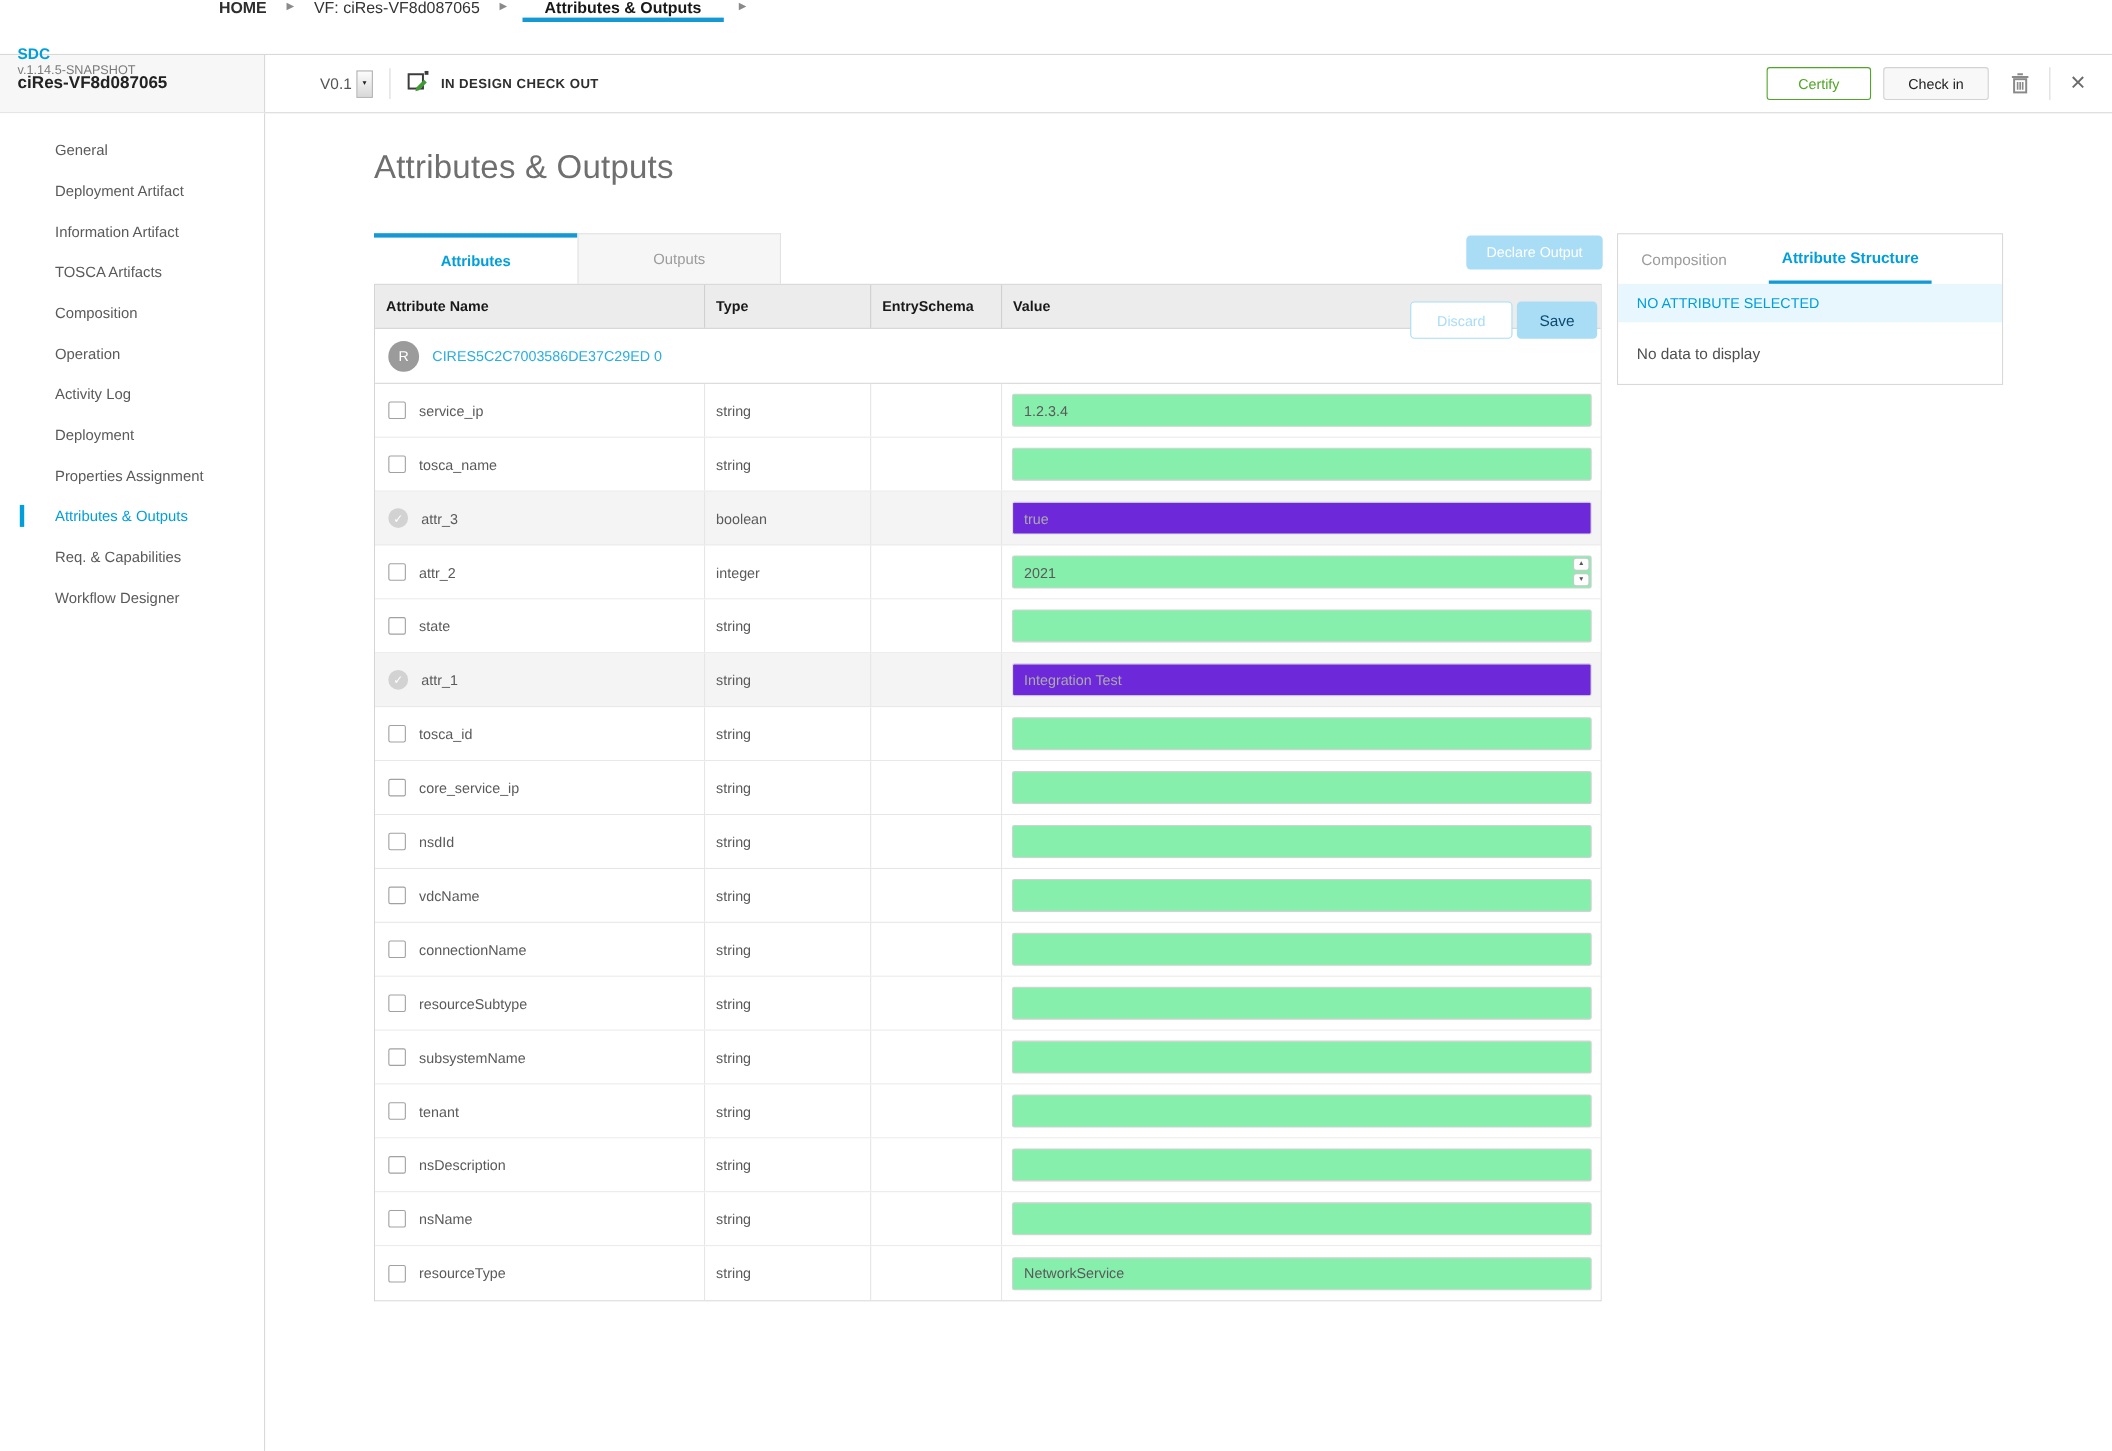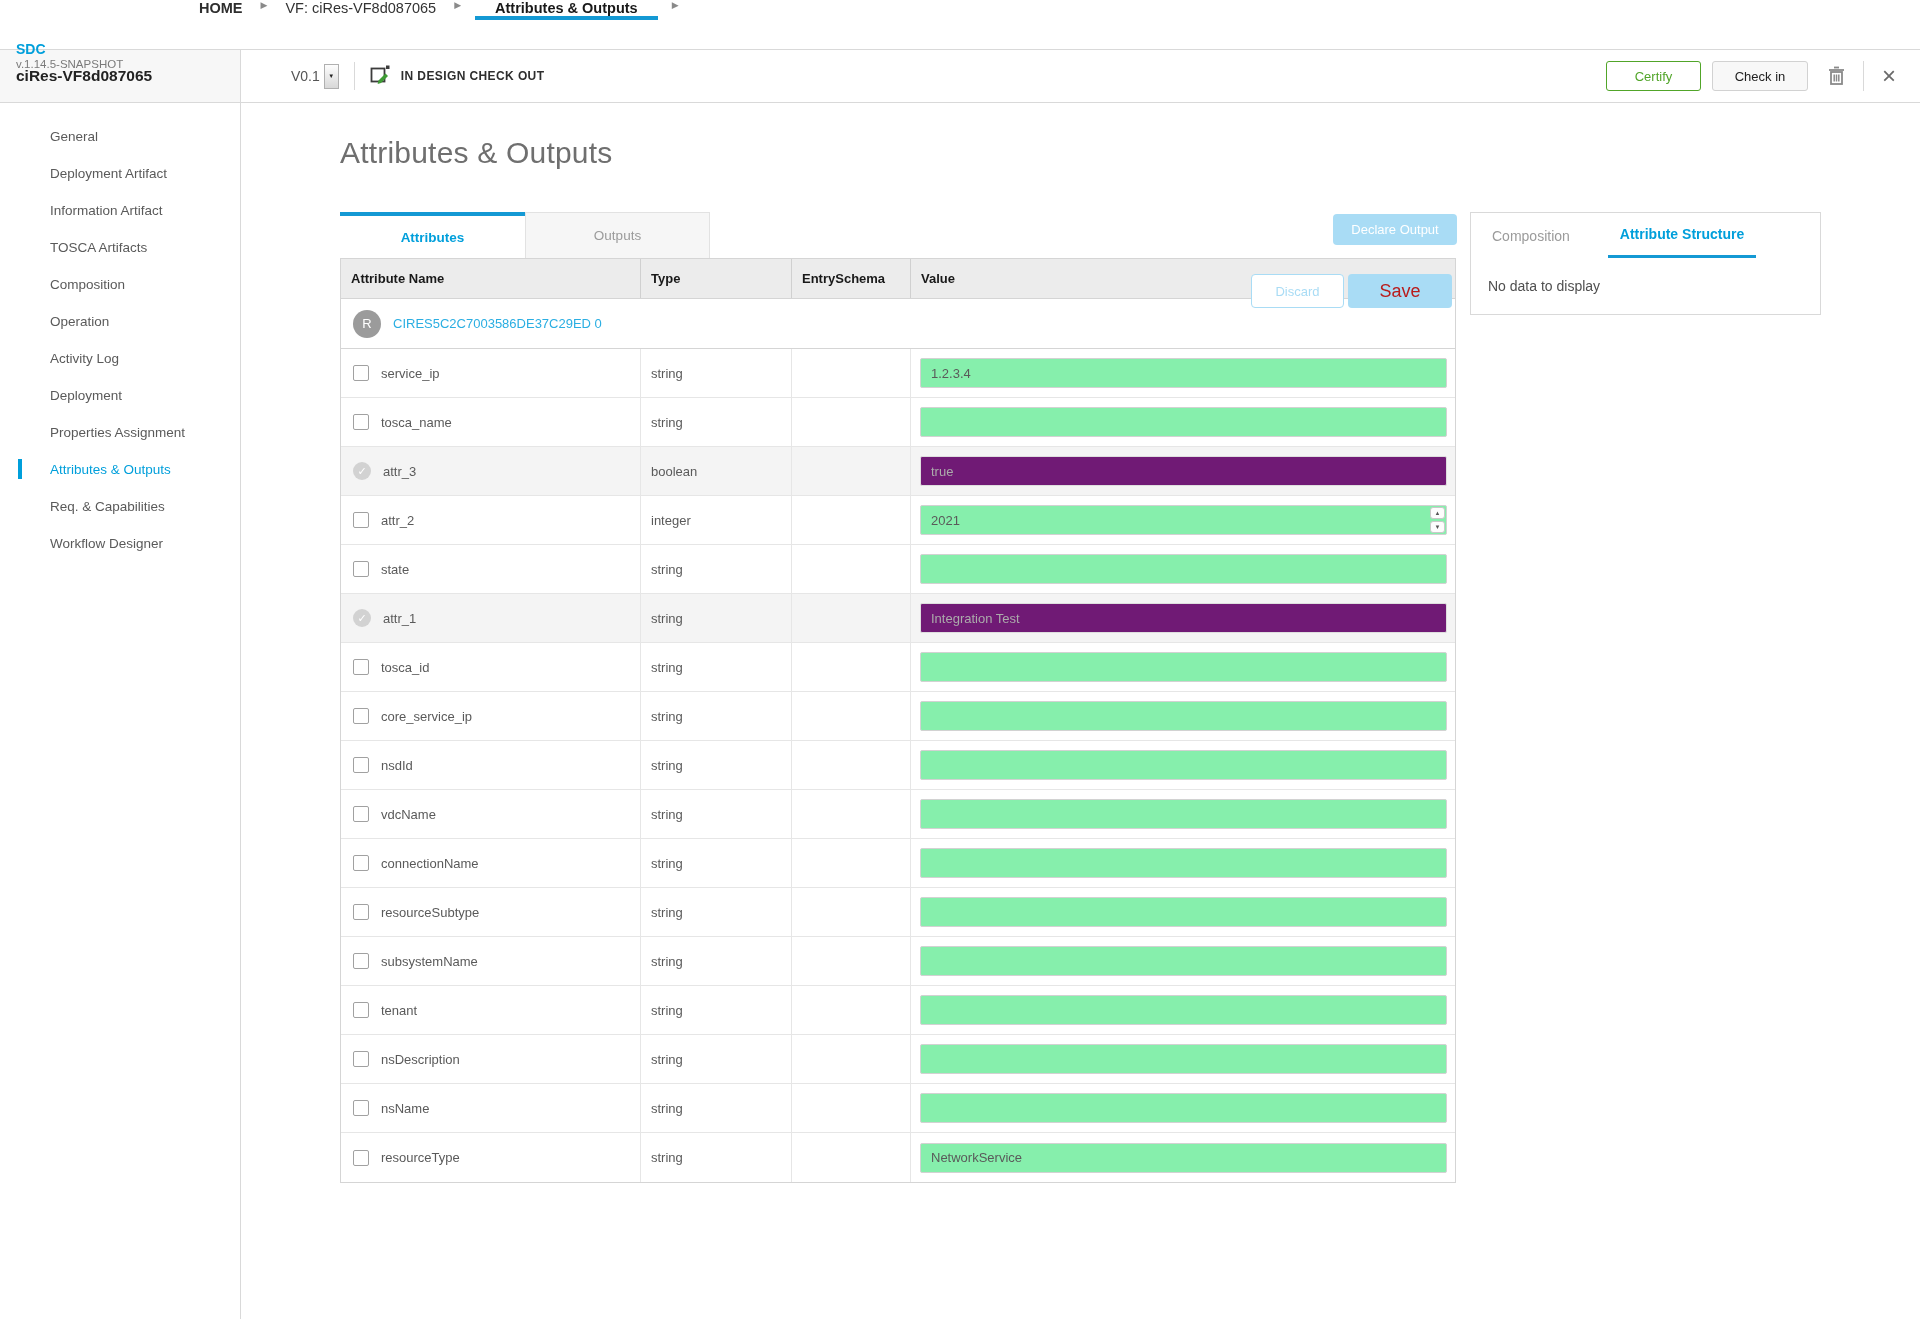--- a/index.html
+++ b/index.html
@@ -64,39 +64,39 @@
 
   .declare-btn{ position:absolute; left:1092px; top:111px; width:124px; height:31px; background:var(--accent-light); color:#fff; border:none; border-radius:4px; font-size:13px;}
 
   
   .attr-table{ position:absolute; left:99px; top:155px; width:1116px; border:1px solid var(--border); border-top:1px solid var(--border); background:#fff;}
   .t-header{ display:flex; height:40px; background:#ececec; border-bottom:1px solid var(--border); position:relative; align-items:center;}
   .t-header .hc{ font-size:13px; font-weight:700; color:#191919; padding-left:10px; height:100%; display:flex; align-items:center; border-right:1px solid #d0d0d0;}
   .hc.c-name{ width:300px;} .hc.c-type{ width:151px;} .hc.c-entry{ width:119px;} .hc.c-value{ flex:1; border-right:none;}
   .hdr-btns{ position:absolute; right:3px; top:15px; display:flex;margin-left:16px;}
   .btn-discard{ width:93px; height:34px; background:#fff; border:1px solid var(--accent-light); color:var(--accent-light); border-radius:4px; font-size:13px; margin-right:4px;}
-  .btn-save{ width:104px; height:34px; background:var(--accent-light); border:none; color:#b91c1c; border-radius:4px; font-size:18px;}
+  .btn-save{ width:73px; height:34px; background:var(--accent-light); border:none; color:#0c4a6e; border-radius:4px; font-size:14px;}
 
   .group-row{ height:50px; display:flex; align-items:center; border-bottom:1px solid var(--border); background:#fff; padding-left:12px; }
   .avatar{ width:28px; height:28px; border-radius:50%; background:#9b9b9b; color:#fff; font-size:13px; display:flex; align-items:center; justify-content:center;}
   .group-link{ color:var(--link); font-size:13px; margin-left:12px; cursor:pointer;}
 
   .a-row{ display:flex; height:49px; border-bottom:1px solid var(--border-soft); background:#fff; align-items:stretch;}
   .a-row:last-child{ border-bottom:none;}
   .a-row.disabled{ background:#f4f4f4;}
   .cell{ display:flex; align-items:center; border-right:1px solid var(--border-soft);}
   .c1{ width:300px; padding-left:12px;}
   .c2{ width:151px; padding-left:10px; font-size:13px; color:#5a5a5a;}
   .c3{ width:119px;}
   .c4{ flex:1; border-right:none; padding:0 8px 0 9px;}
   .cbx{ width:16px; height:16px; border:1px solid #a1a1a1; border-radius:2px; background:#fff; cursor:pointer; flex:none;}
   .cbx-done{ width:18px; height:18px; border-radius:50%; background:#d2d2d2; color:#fff; font-size:11px; display:flex; align-items:center; justify-content:center; flex:none;}
   .row-name{ font-size:13px; color:#5a5a5a; margin-left:12px;}
   .val-input{ width:100%; height:30px; border:1px solid #d2d2d2; border-radius:2px; font-size:13px; color:#5a5a5a; padding:0 10px; font-family:"Liberation Sans",sans-serif; background:#86efac;}
-  .val-input:disabled{ background:#701a75; border-color:#dedede; color:#ababab;}
+  .val-input:disabled{ background:#6d28d9; border-color:#dedede; color:#ababab;}
   .num-wrap{ position:relative; width:100%;}
   .spinners{ position:absolute; right:2px; top:2px; bottom:2px; width:15px; display:flex; flex-direction:column; justify-content:space-between;}
   .spin{ height:12px; border:1px solid #c9c9c9; border-radius:3px; background:#fdfdfd; font-size:6px; color:#555; display:flex; align-items:center; justify-content:center; cursor:pointer;}
 
   
   .right-panel{ position:absolute; left:1229px; top:109px; width:351px; border:1px solid var(--line); background:#fff;}
   .rp-tabs{ display:flex; height:45px; align-items:stretch;}
   .rp-tab{ display:flex; align-items:center; font-size:14px; cursor:pointer;}
   .rp-tab.comp{ color:var(--muted); padding:0 21px;}
   .rp-tab.struct{ color:var(--accent); font-weight:700; margin-left:17px; padding:0 12px; border-bottom:3px solid #1499d4;}
@@ -411,16 +411,17 @@
             </div>
   </div>
 </div>
     </section>
 
     <aside class="right-panel">
       <div class="rp-tabs" id="rp-tabs">
           <div class="rp-tab comp">Composition</div>
           <div class="rp-tab struct">Attribute Structure</div>
         </div>
+      <div class="rp-banner">NO ATTRIBUTE SELECTED</div>
       <div class="rp-empty">No data to display</div>
     </aside>
   </main>
 </div>
 
 </body></html>

